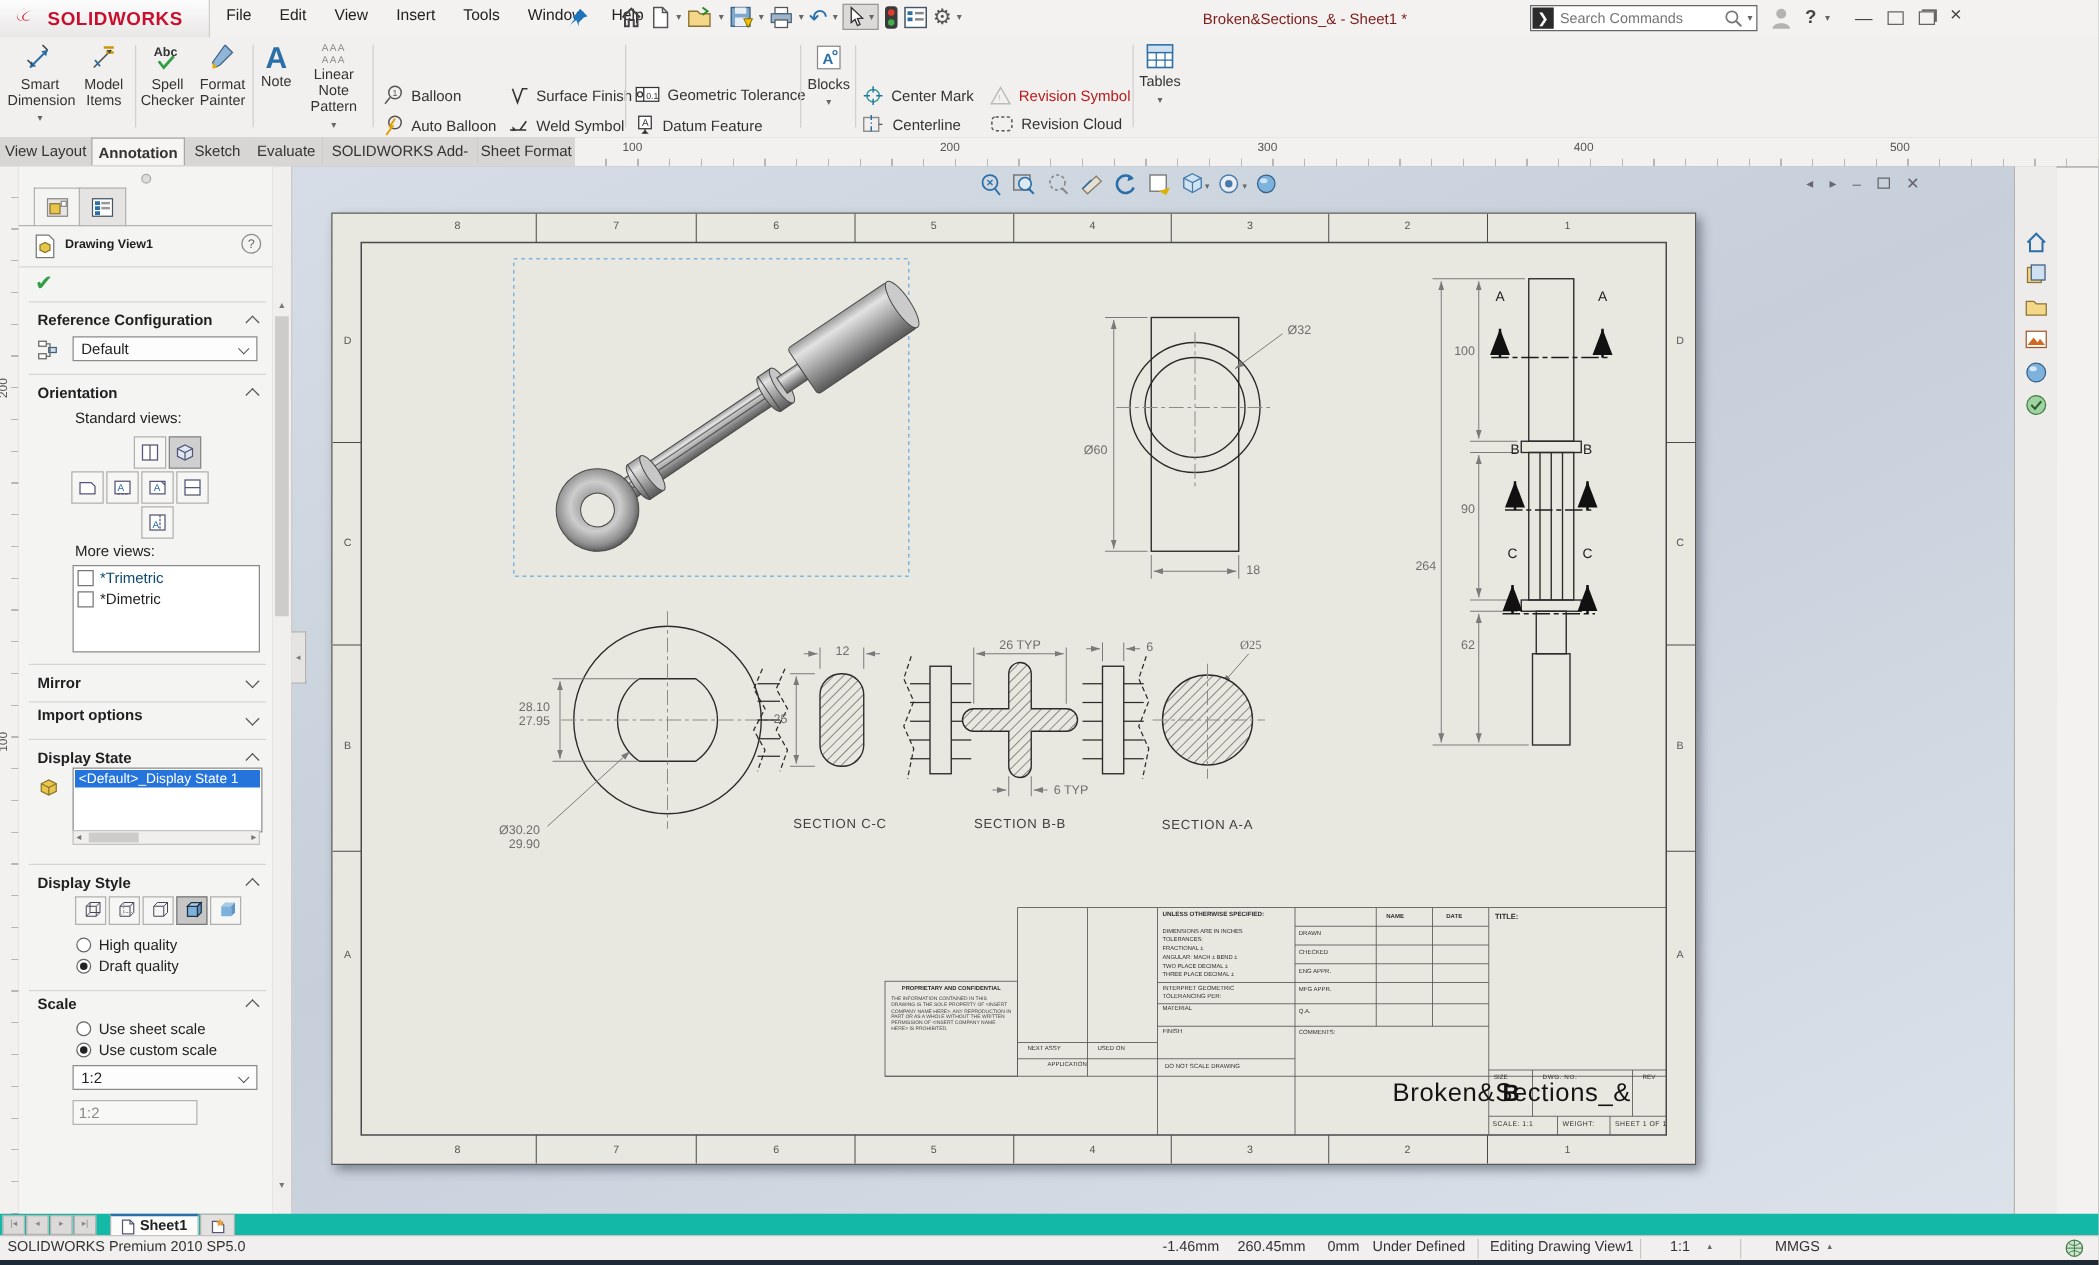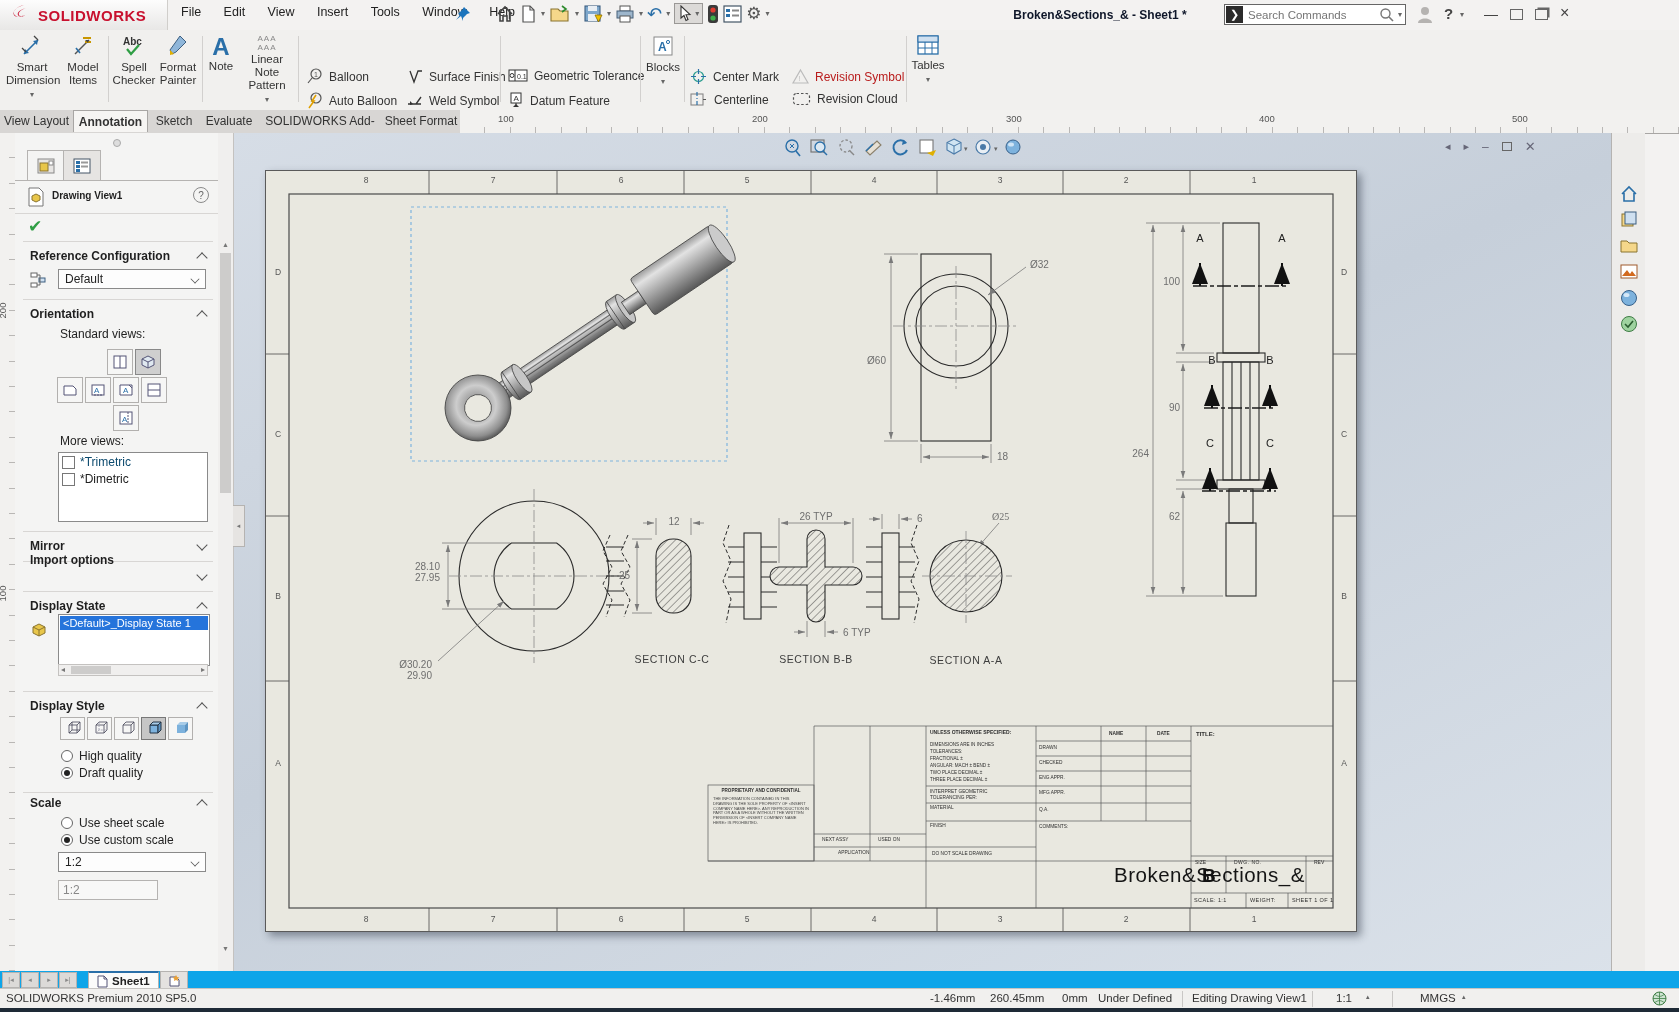--- a/index.html
+++ b/index.html
@@ -43,21 +43,21 @@
   .vbtn.sel{background:#cfcfcf;border-color:#888;}
   .stylebtn{position:absolute;width:25px;height:23px;border:1px solid #b2b0ae;background:#f6f6f5;
        display:flex;align-items:center;justify-content:center;box-sizing:border-box;}
   .stylebtn.sel{background:#c6c6c6;border-color:#777;}
   .dim{position:absolute;font-size:10px;color:#6e6e6e;white-space:nowrap;line-height:11px;}
   .seclbl{position:absolute;font-size:10.5px;color:#3d3d3d;letter-spacing:.6px;text-align:center;white-space:nowrap;}
   .zone{position:absolute;font-size:8.5px;color:#555;text-align:center;}
   .tbt{position:absolute;color:#2e2e2e;white-space:nowrap;}
   .statusbar{position:absolute;left:0;top:988px;width:1679px;height:20px;background:#f1f0ee;border-top:1px solid #c6c4c2;font-size:11.5px;color:#333;}
   .ssep{position:absolute;top:2px;width:1px;height:16px;background:#c9c7c5;}
-  .sheettabs{position:absolute;left:0;top:971px;width:1679px;height:17px;background:#0ea5e9;}
+  .sheettabs{position:absolute;left:0;top:971px;width:1679px;height:17px;background:#14b8a6;}
   .winbox{display:inline-block;width:8px;height:7px;border:1.2px solid #666;}
   .tpicon{width:20px;height:20px;margin:3px 0;}
   input{font-family:"Liberation Sans",sans-serif;}
 </style>
 </head>
 <body>
 
 <div id="app">
 
   <div class="abs" style="left:0;top:0;width:1679px;height:30px;background:#f3f2f1;">
@@ -125,21 +125,21 @@
           <rect x="1" y="1" width="17" height="16" fill="#fff" stroke="#456" stroke-width="1.2"></rect>
           <rect x="3" y="4" width="4" height="3" fill="#2a6fa8"></rect>
           <rect x="9" y="4.5" width="7" height="2" fill="#888"></rect>
           <rect x="3" y="9" width="4" height="3" fill="#2a6fa8"></rect>
           <rect x="9" y="9.5" width="7" height="2" fill="#888"></rect>
         </svg>
       <span style="font-size:17px;color:#555;line-height:17px;">⚙</span>
       <span class="ddarrow">▾</span>
     </div>
 
-    <span class="abs" style="left:940px;top:8px;width:320px;text-align:center;font-size:12px;color:#0f172a;font-weight:bold;">Broken&amp;Sections_&amp; - Sheet1 *</span>
+    <span class="abs" style="left:884px;top:8px;width:320px;text-align:center;font-size:12px;color:#7f1d1d;">Broken&amp;Sections_&amp; - Sheet1 *</span>
 
     <div class="abs" style="left:1224px;top:4px;width:182px;height:21px;background:#fff;border:1px solid #666;display:flex;align-items:center;box-sizing:border-box;">
       <span style="width:17px;height:17px;background:#2b2b2b;color:#fff;font-size:11px;display:flex;align-items:center;justify-content:center;margin:1px;">❯</span>
       <input style="flex: 1 1 0%; border: none; outline: none; font-size: 11.5px; color: rgb(136, 136, 136); padding: 0px 4px; min-width: 0px;" placeholder="Search Commands">
       <svg width="16" height="16" viewBox="0 0 16 16">
           <circle cx="6.5" cy="6.5" r="4.5" fill="none" stroke="#777" stroke-width="1.4"></circle>
           <line x1="10" y1="10" x2="14" y2="14" stroke="#777" stroke-width="1.6"></line>
         </svg>
       <span class="ddarrow" style="margin:0 3px;">▾</span>
     </div>
@@ -873,21 +873,21 @@
       <div style="display:flex;align-items:center;gap:5px;padding:1px 3px;font-size:12px;color:#222;">
         <span class="cb"></span>
         <span>*Dimetric</span>
       </div>
     </div>
     <div class="pdiv" style="top:398px;"></div>
 
     <span class="abs phead" style="left:15px;top:406px;">Mirror</span>
     <div class="abs chevD" style="left:183px;top:408px;"></div>
     <div class="pdiv" style="top:428px;"></div>
-    <span class="abs phead" style="left:15px;top:420px;">Import options</span>
+    <span class="abs phead" style="left:15px;top:432px;">Import options</span>
     <div class="abs chevD" style="left:183px;top:438px;"></div>
     <div class="pdiv" style="top:458px;"></div>
 
     <span class="abs phead" style="left:15px;top:466px;">Display State</span>
     <div class="abs chevU" style="left:183px;top:471px;"></div>
     <svg class="abs" style="left:15px;top:488px;" width="18" height="18" viewBox="0 0 18 18">
         <path d="M3 6 L9 3 L15 6 V12 L9 15 L3 12 Z" fill="#e8c64a" stroke="#8a7430"></path>
         <path d="M3 6 L9 9 L15 6 M9 9 V15" fill="none" stroke="#8a7430"></path>
       </svg>
     <div class="abs" style="left:43px;top:481px;width:150px;height:50px;background:#fff;border:1px solid #8a8a8a;">

